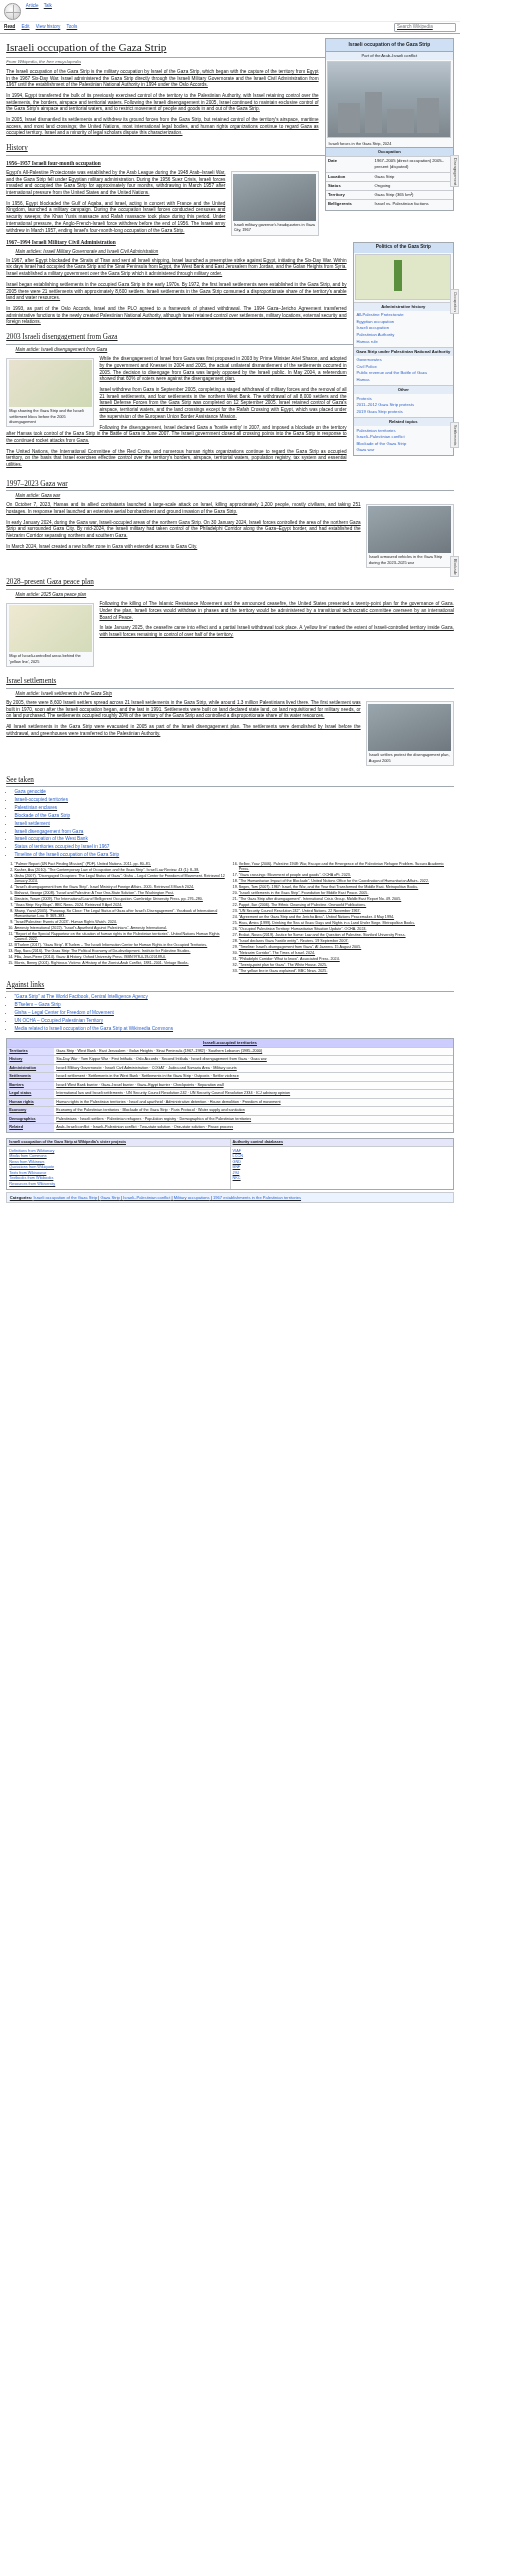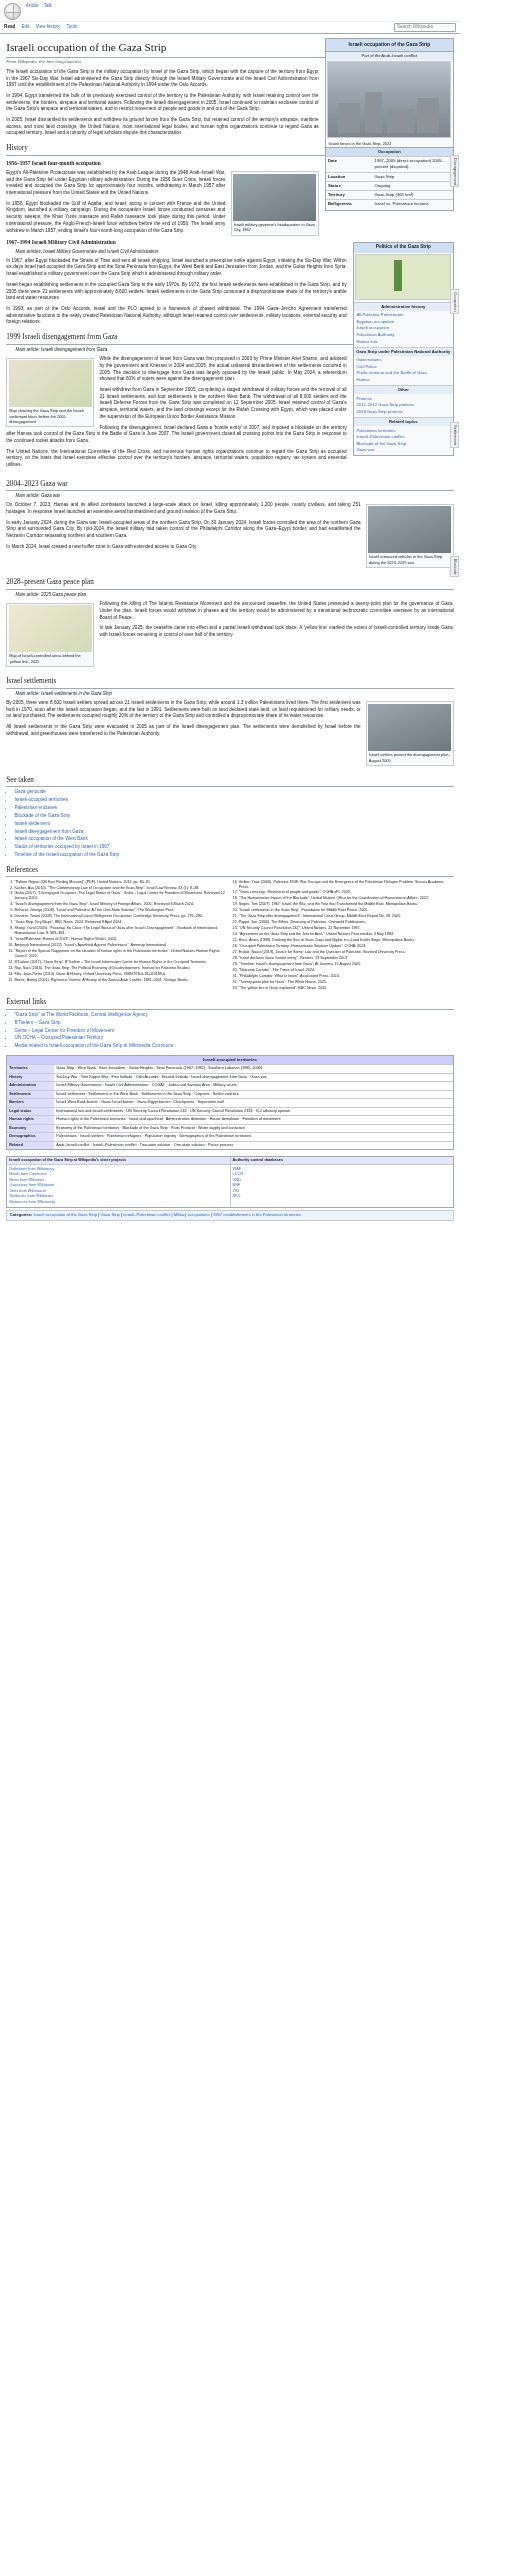--- a/index.html
+++ b/index.html
@@ -6,21 +6,21 @@
   html, body { margin:0; padding:0; }
   body {
     font-family: "Liberation Sans", sans-serif;
     font-size: 4.7px;
     line-height: 1.45;
     color: #202122;
     background: #ffffff;
     width: 528px;
   }
   a, .link { color: #3366cc; text-decoration: none; }
-  .page { width: 460px; position: relative; }
+  .page { width: 460px; position: relative; text-decoration: underline; }
 
   
   .topbar {
     display: flex; align-items: flex-start; gap: 5.2px;
     padding: 3.1px 4.1px 1px 4.1px;
     border-bottom: 0.5px solid #eaecf0;
   }
   .globe {
     width: 16.5px; height: 16.5px; border-radius: 50%;
     border: 0.5px solid #999;
@@ -255,33 +255,33 @@
         <div class="link">Gaza war</div>
       </div>
     </div>
 
     <h3>1967–1994 Israeli Military Civil Administration</h3>
     <div class="hatnote">Main articles: Israeli Military Governorate and Israeli Civil Administration</div>
     <p>In 1967, after Egypt blockaded the Straits of Tiran and sent all Israeli shipping, Israel launched a preemptive strike against Egypt, initiating the Six-Day War. Within six days Israel had occupied the Gaza Strip and the Sinai Peninsula from Egypt, the West Bank and East Jerusalem from Jordan, and the Golan Heights from Syria. Israel established a military government over the Gaza Strip which it administered through military order.</p>
     <p>Israel began establishing settlements in the occupied Gaza Strip in the early 1970s. By 1972, the first Israeli settlements were established in the Gaza Strip, and by 2005 there were 21 settlements with approximately 8,600 settlers. Israeli settlements in the Gaza Strip consumed a disproportionate share of the territory's arable land and water resources.</p>
     <p>In 1993, as part of the Oslo Accords, Israel and the PLO agreed to a framework of phased withdrawal. The 1994 Gaza–Jericho Agreement transferred administrative functions to the newly created Palestinian National Authority, although Israel retained control over settlements, military locations, external security and foreign relations.</p>
 
-    <h2>1999 Israeli disengagement from Gaza</h2>
+    <h2>2003 Israeli disengagement from Gaza</h2>
     <div class="hatnote">Main article: Israeli disengagement from Gaza</div>
     <div class="figure fig-left">
       <div class="ph" style="background:linear-gradient(140deg,#e8e2cf,#cfd9b5)"></div>
       <div class="cap">Map showing the Gaza Strip and the Israeli settlement blocs before the 2005 disengagement</div>
     </div>
     <p>While the disengagement of Israel from Gaza was first proposed in 2003 by Prime Minister Ariel Sharon, and adopted by the government and Knesset in 2004 and 2005, the actual unilateral dismantlement of the settlements occurred in 2005. The decision to disengage from Gaza was largely opposed by the Israeli public. In May 2004, a referendum showed that 60% of voters were against the disengagement plan.</p>
     <p>Israel withdrew from Gaza in September 2005, completing a staged withdrawal of military forces and the removal of all 21 Israeli settlements, and four settlements in the northern West Bank. The withdrawal of all 8,000 settlers and the Israeli Defense Forces from the Gaza Strip was completed on 12 September 2005. Israel retained control of Gaza's airspace, territorial waters, and the land crossings except for the Rafah Crossing with Egypt, which was placed under the supervision of the European Union Border Assistance Mission.</p>
     <p>Following the disengagement, Israel declared Gaza a 'hostile entity' in 2007, and imposed a blockade on the territory after Hamas took control of the Gaza Strip in the Battle of Gaza in June 2007. The Israeli government closed all crossing points into the Gaza Strip in response to the continued rocket attacks from Gaza.</p>
     <p>The United Nations, the International Committee of the Red Cross, and numerous human rights organizations continue to regard the Gaza Strip as occupied territory, on the basis that Israel exercises effective control over the territory's borders, airspace, territorial waters, population registry, tax system and essential utilities.</p>
     <div class="clear"></div>
 
-    <h2>2004–2023 Gaza war</h2>
+    <h2>1997–2023 Gaza war</h2>
     <div class="hatnote">Main article: Gaza war</div>
     <div class="figure fig-right">
       <div class="ph"></div>
       <div class="cap">Israeli armoured vehicles in the Gaza Strip during the 2023–2025 war</div>
     </div>
     <p>On October 7, 2023, Hamas and its allied combatants launched a large-scale attack on Israel, killing approximately 1,200 people, mostly civilians, and taking 251 hostages. In response Israel launched an extensive aerial bombardment and ground invasion of the Gaza Strip.</p>
     <p>In early January 2024, during the Gaza war, Israeli-occupied areas of the northern Gaza Strip. On 30 January 2024, Israeli forces controlled the area of the northern Gaza Strip and surrounded Gaza City. By mid-2024, the Israeli military had taken control of the Philadelphi Corridor along the Gaza–Egypt border, and had established the Netzarim Corridor separating northern and southern Gaza.</p>
     <p>In March 2024, Israel created a new buffer zone in Gaza with extended access to Gaza City.</p>
     <div class="clear"></div>
 
@@ -311,21 +311,20 @@
       <li class="link">Israeli-occupied territories</li>
       <li class="link">Palestinian enclaves</li>
       <li class="link">Blockade of the Gaza Strip</li>
       <li class="link">Israeli settlement</li>
       <li class="link">Israeli disengagement from Gaza</li>
       <li class="link">Israeli occupation of the West Bank</li>
       <li class="link">Status of territories occupied by Israel in 1967</li>
       <li class="link">Timeline of the Israeli occupation of the Gaza Strip</li>
     </ul>
 
-    <h2>References</h2>
     <ol class="refs reflist">
       <li>"Palmer Report (UN Fact Finding Mission)" (PDF). United Nations. 2011. pp. 80–81.</li>
       <li>Kasher, Asa (2010). "The Contemporary Law of Occupation and the Gaza Strip". Israel Law Review. 43 (1): 8–38.</li>
       <li>Gisha (2007). "Disengaged Occupiers: The Legal Status of Gaza". Gisha – Legal Center for Freedom of Movement. Retrieved 12 January 2024.</li>
       <li>"Israel's disengagement from the Gaza Strip". Israel Ministry of Foreign Affairs. 2005. Retrieved 3 March 2024.</li>
       <li>Bisharat, George (2008). "Israel and Palestine: A True One-State Solution". The Washington Post.</li>
       <li>Dinstein, Yoram (2009). The International Law of Belligerent Occupation. Cambridge University Press. pp. 276–280.</li>
       <li>"Gaza Strip: Key Maps". BBC News. 2024. Retrieved 9 April 2024.</li>
       <li>Shany, Yuval (2005). "Faraway, So Close: The Legal Status of Gaza after Israel's Disengagement". Yearbook of International Humanitarian Law. 8: 369–383.</li>
       <li>"Israel/Palestine: Events of 2023". Human Rights Watch. 2024.</li>
@@ -348,21 +347,21 @@
       <li>"Occupied Palestinian Territory: Humanitarian Situation Update". OCHA. 2024.</li>
       <li>Erakat, Noura (2019). Justice for Some: Law and the Question of Palestine. Stanford University Press.</li>
       <li>"Israel declares Gaza 'hostile entity'". Reuters. 19 September 2007.</li>
       <li>"Timeline: Israel's disengagement from Gaza". Al Jazeera. 15 August 2005.</li>
       <li>"Netzarim Corridor". The Times of Israel. 2024.</li>
       <li>"Philadelphi Corridor: What to know". Associated Press. 2024.</li>
       <li>"Twenty-point plan for Gaza". The White House. 2025.</li>
       <li>"The yellow line in Gaza explained". BBC News. 2025.</li>
     </ol>
 
-    <h2>External links</h2>
+    <h2>Against links</h2>
     <ul class="plain">
       <li class="link">"Gaza Strip" at The World Factbook, Central Intelligence Agency</li>
       <li class="link">B'Tselem – Gaza Strip</li>
       <li class="link">Gisha – Legal Center for Freedom of Movement</li>
       <li class="link">UN OCHA – Occupied Palestinian Territory</li>
       <li class="link">Media related to Israeli occupation of the Gaza Strip at Wikimedia Commons</li>
     </ul>
 
     <div class="navbox">
       <div class="nb-title">Israeli-occupied territories</div>

